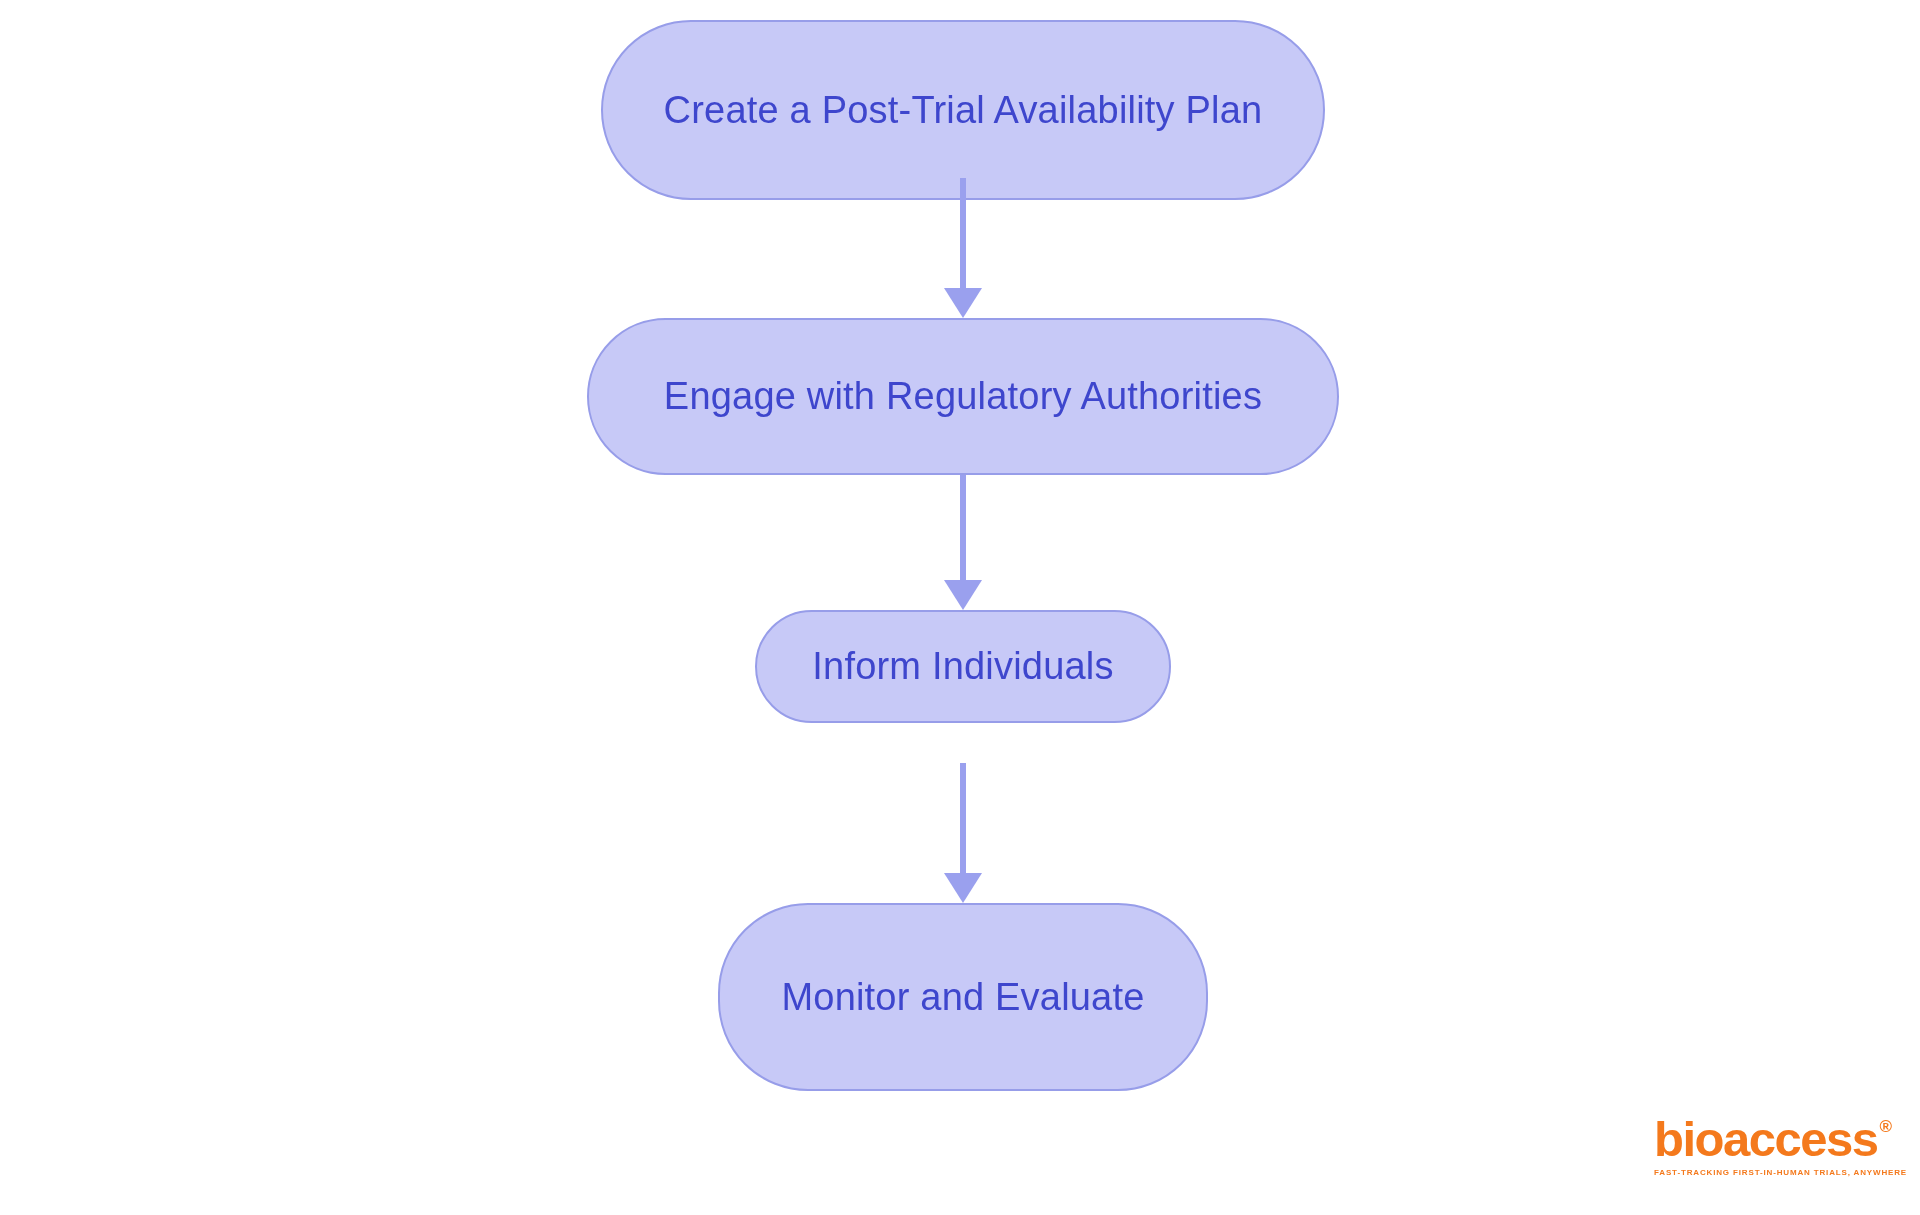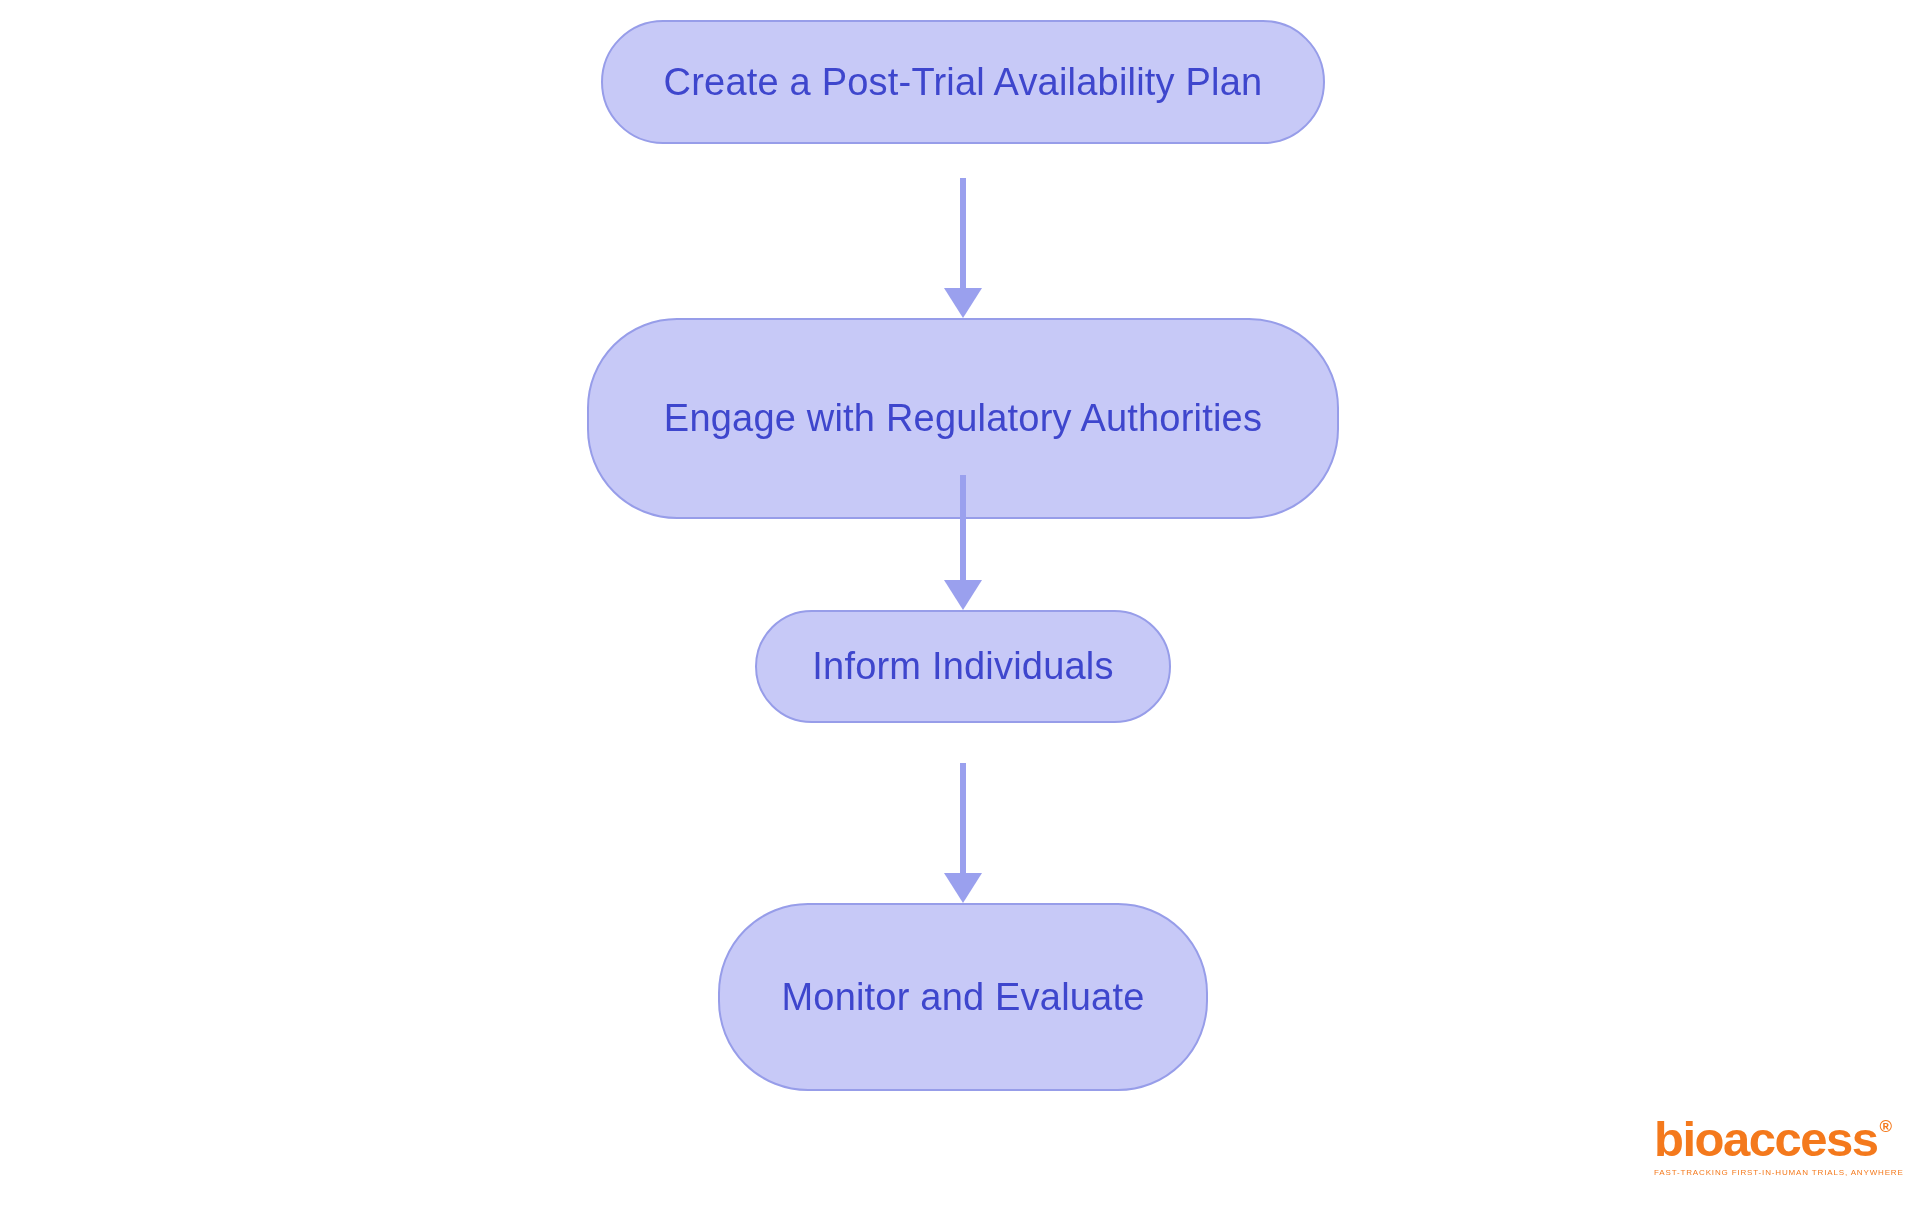--- a/index.html
+++ b/index.html
@@ -28,22 +28,22 @@
     justify-content: center;
     box-sizing: border-box;
   }
   .node .label {
     color: var(--node-text, #3e46cd);
     font-size: 38px;
     letter-spacing: 0.2px;
     white-space: nowrap;
     text-align: center;
   }
-  .node-1 { left: 601px; top: 20px;  width: 724px; height: 124px; }
-  .node-2 { left: 587px; top: 318px; width: 752px; height: 201px; }
+  .node-1 { left: 601px; top: 20px;  width: 724px; height: 180px; }
+  .node-2 { left: 587px; top: 318px; width: 752px; height: 157px; }
   .node-3 { left: 755px; top: 610px; width: 416px; height: 113px; }
   .node-4 { left: 718px; top: 903px; width: 490px; height: 188px; }
 
   .arrow {
     position: absolute;
     left: 944px;           
     width: 38px;
     display: flex;
     flex-direction: column;
     align-items: center;
@@ -83,21 +83,21 @@
     text-align: right;
   }
   .logo .reg {
     font-weight: bold;
     font-size: 17px;
     margin-left: 2px;
     margin-top: 2px;
   }
   .logo .tag {
     font-size: 8px;
-    font-weight: normal;
+    font-weight: bold;
     letter-spacing: 0.85px;
     margin-top: 5px;
     white-space: nowrap;
   }
 </style>
 </head>
 <body style="background: rgb(255, 255, 255);">
 
 <div class="canvas">
 

